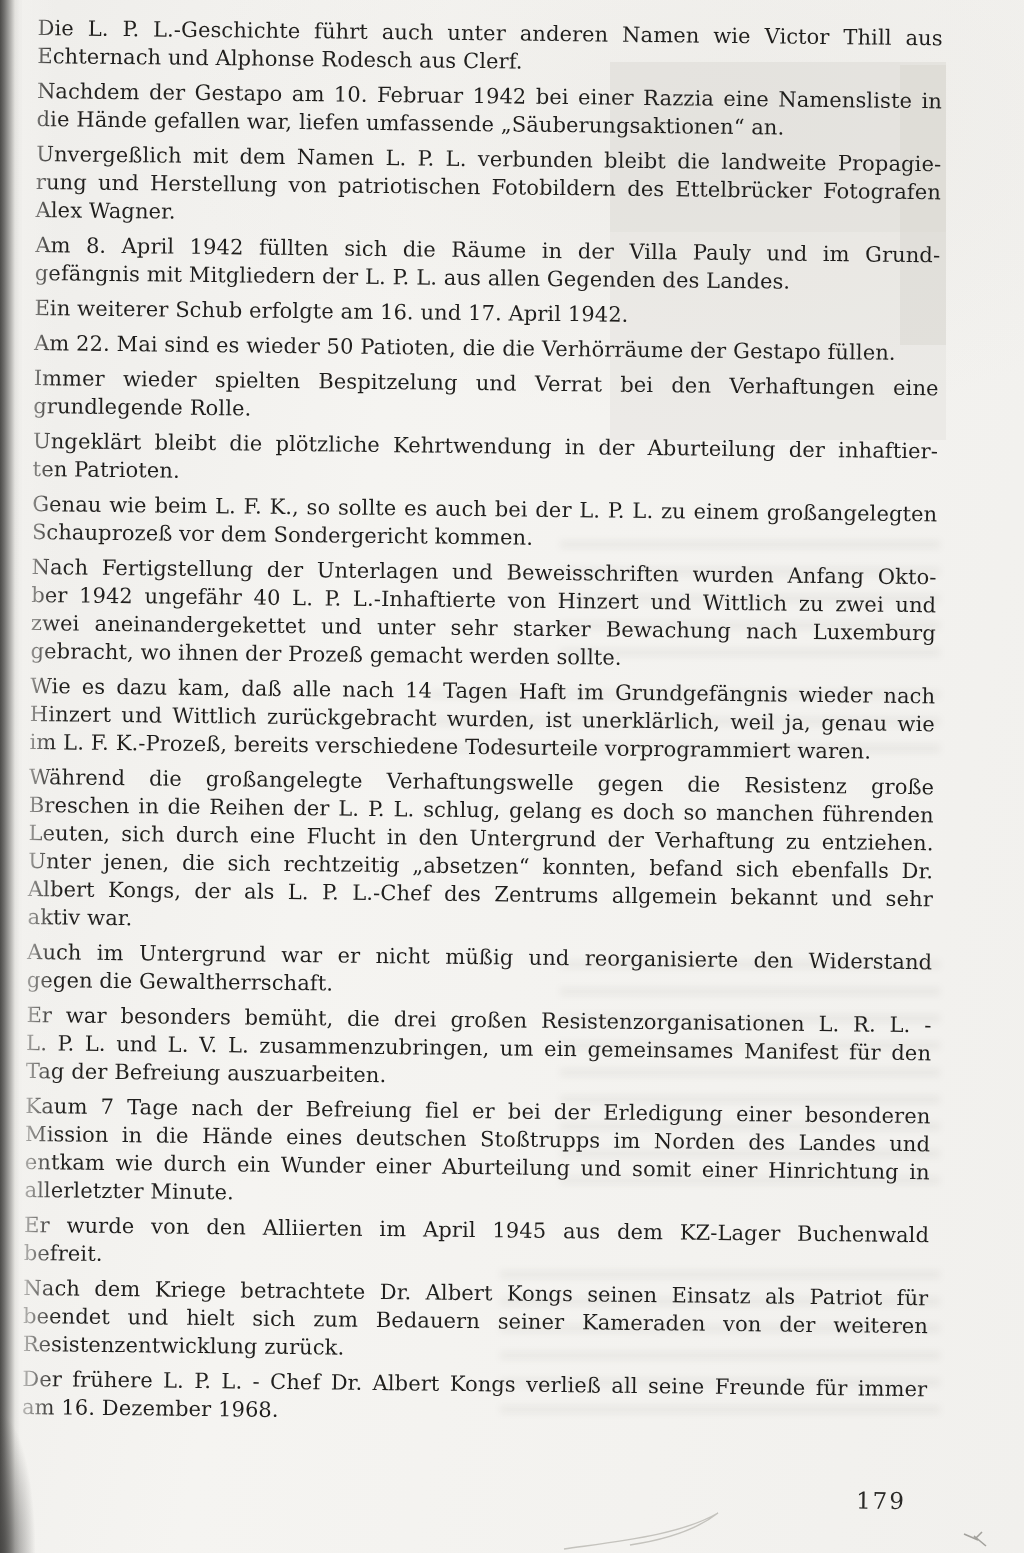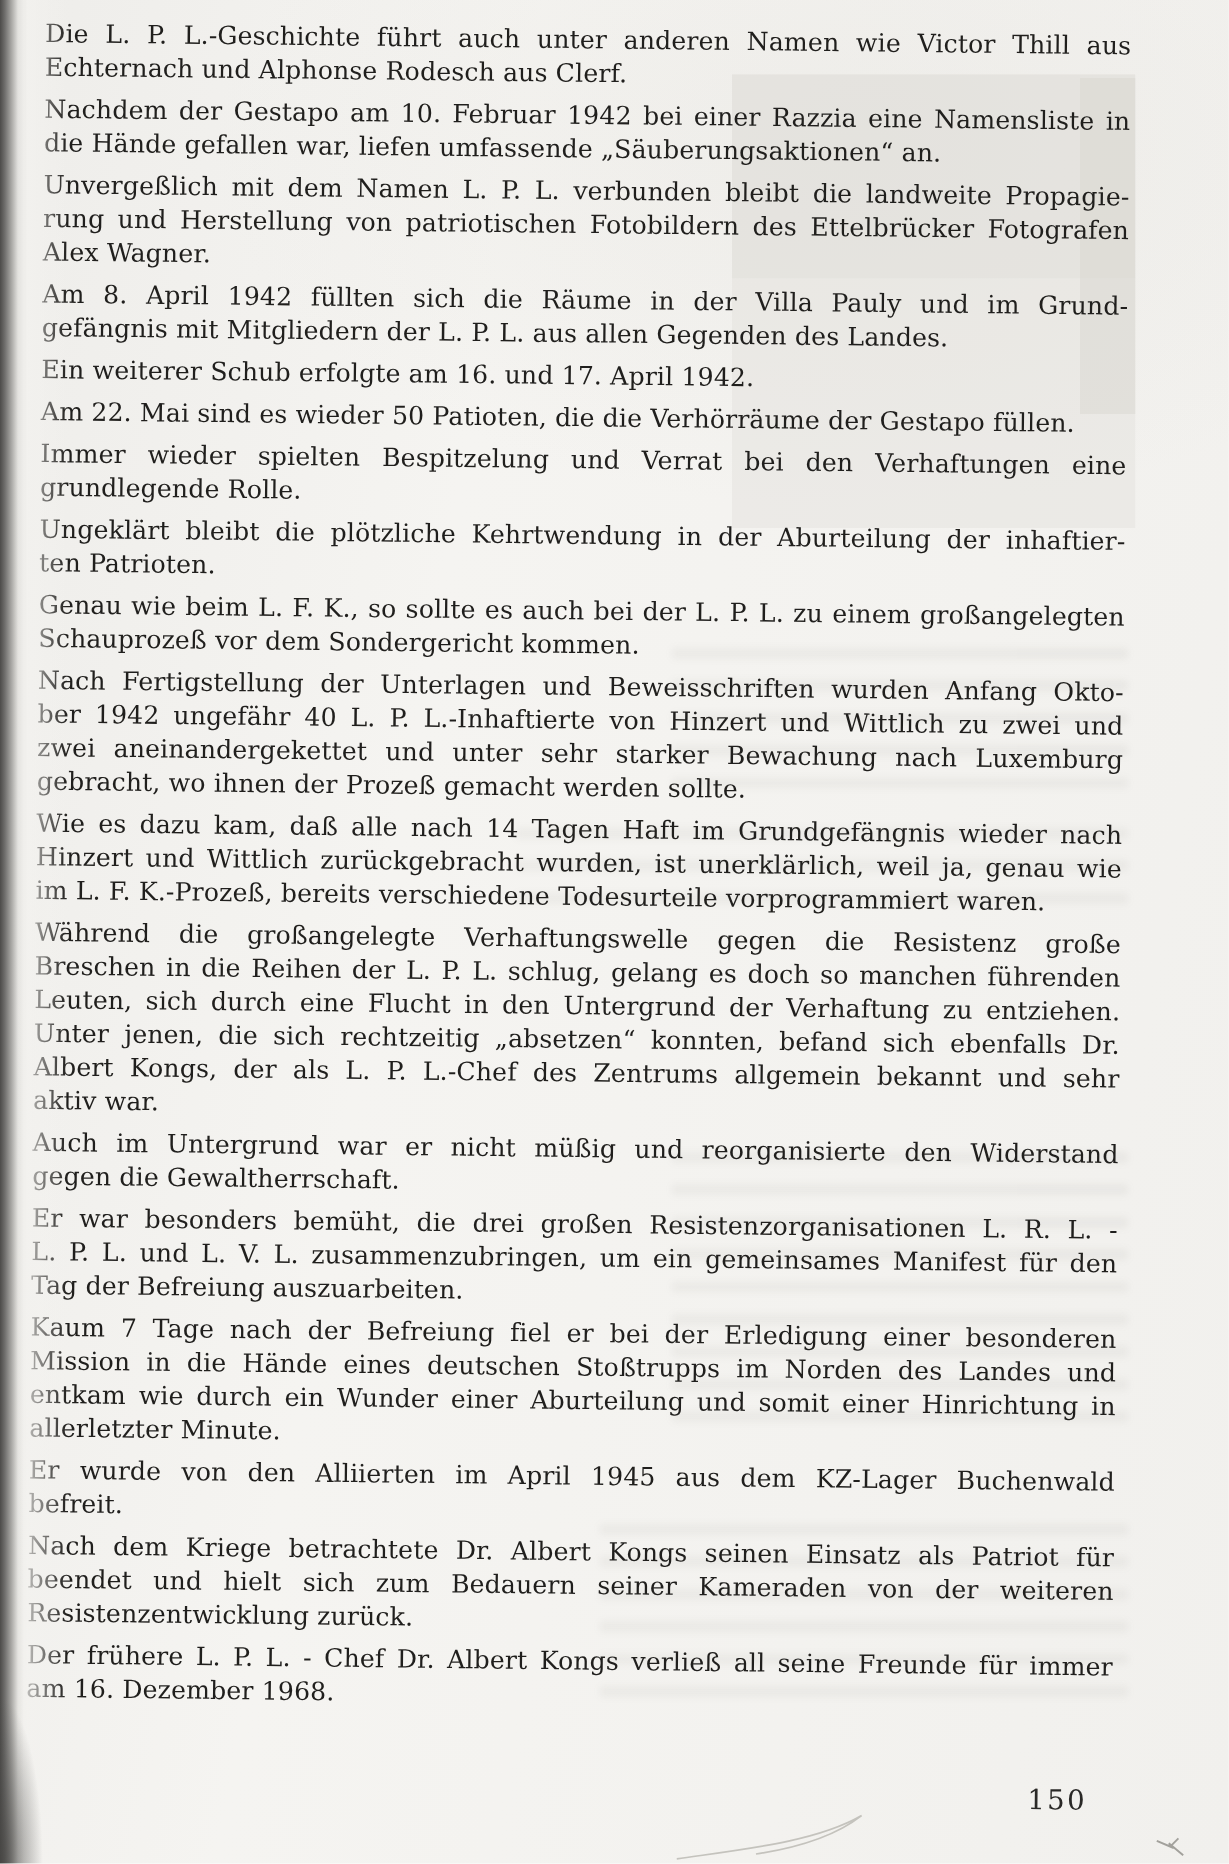--- a/index.html
+++ b/index.html
@@ -180,21 +180,21 @@
       <p class="para">
         <span class="line">Nach dem Kriege betrachtete Dr. Albert Kongs seinen Einsatz als Patriot für</span>
         <span class="line">beendet und hielt sich zum Bedauern seiner Kameraden von der weiteren</span>
         <span class="line last">Resistenzentwicklung zurück.</span>
       </p>
       <p class="para">
         <span class="line">Der frühere L. P. L. - Chef Dr. Albert Kongs verließ all seine Freunde für immer</span>
         <span class="line last">am 16. Dezember 1968.</span>
       </p>
     </div>
-  <div class="page-number">150</div>
+  <div class="page-number">179</div>
 </div>
 
 <svg class="scratch" style="left:560px; top:1505px;" width="180" height="48" viewBox="0 0 180 48">
   <path d="M4 44 C 60 36, 120 30, 158 8 C 140 22, 110 34, 70 40" fill="none" stroke="rgba(150,148,140,0.5)" stroke-width="1.4"></path>
 </svg>
 <svg class="scratch" style="left:962px; top:1528px;" width="34" height="22" viewBox="0 0 34 22">
   <path d="M2 6 L 16 12 L 12 8 L 24 18 M 14 10 L 20 4" fill="none" stroke="rgba(120,118,112,0.65)" stroke-width="1.6"></path>
 </svg>
 
 <div class="gutter-fade"></div>

